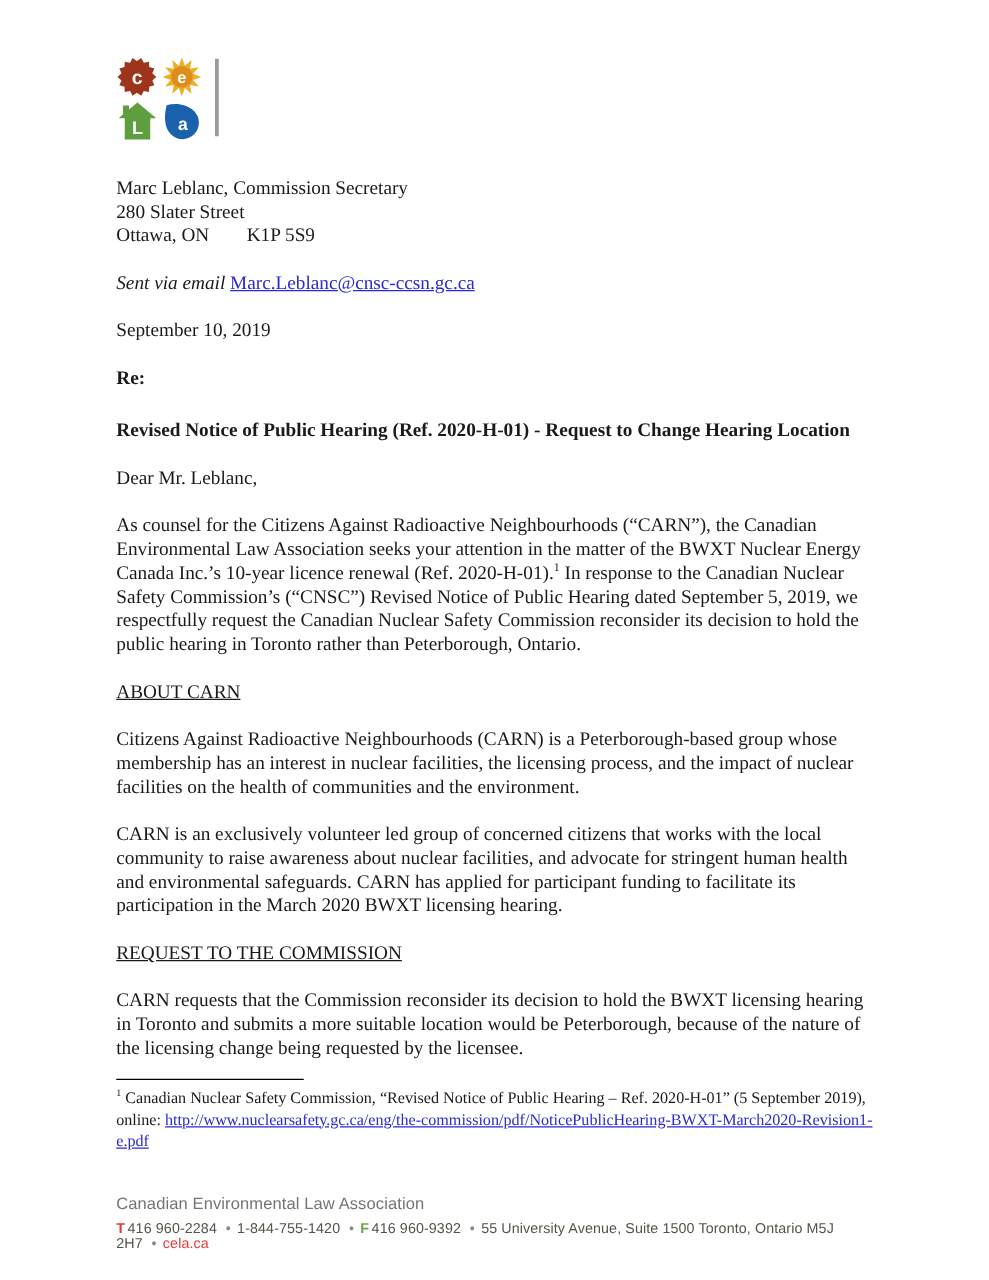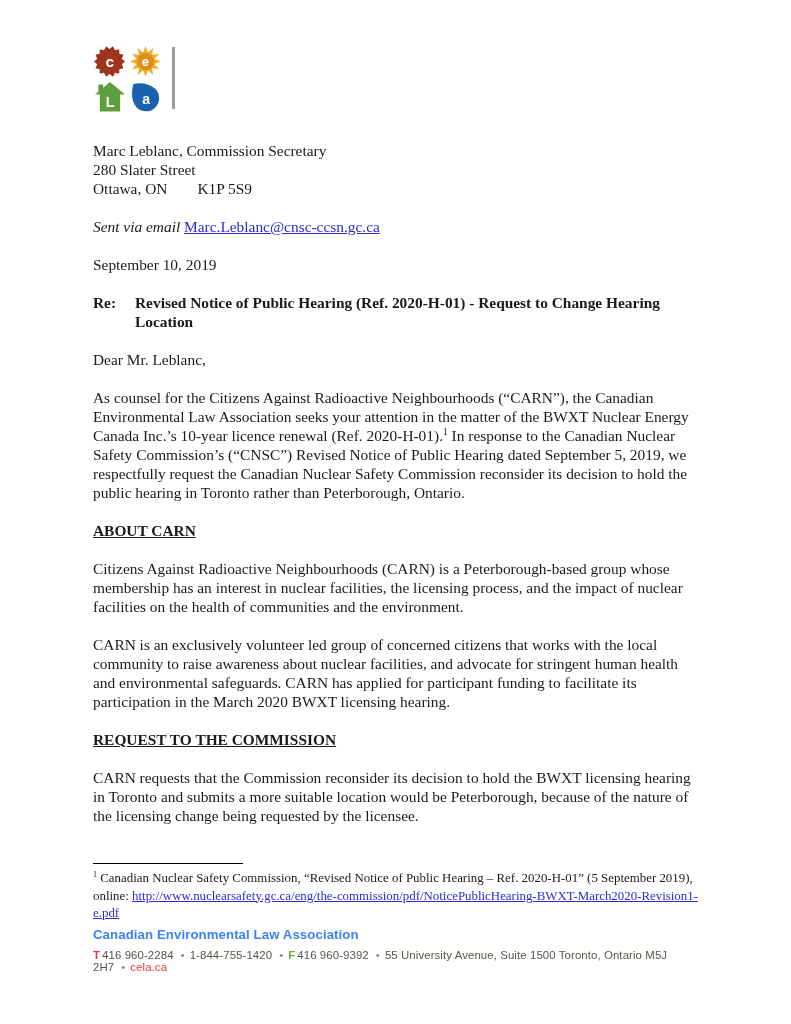--- a/index.html
+++ b/index.html
@@ -19,35 +19,35 @@
   .logo-tagline { font-family:"Liberation Sans", sans-serif; font-size:8.5px; font-weight:bold;
     color:#8d8a86; letter-spacing:1.4px; margin-top:5px; }
 
   
   .body-text { font-size:15.4px; line-height:19px; }
   .addr-line { font-size:15.4px; line-height:19px; }
   .block-gap { margin-top:19px; }
   .logo-gap  { margin-top:27px; }
   p.para { margin:19px 0 0 0; font-size:15.4px; line-height:19px; }
   .tab-spacer { display:inline-block; width:30px; }
-  .re-line { margin-top:19px; font-size:15.4px; line-height:19px; font-weight:bold; display:flex; }
+  .re-line { margin-top:19px; font-size:15.4px; line-height:19px; font-weight:bold; display:flex;flex-direction:column; }
   .re-label { width:42px; flex:0 0 42px; }
-  .heading { margin-top:19px; font-size:15.4px; line-height:19px; font-weight:bold; text-decoration:underline; }
+  .heading { margin-top:19px; font-size:15.4px; line-height:19px; font-weight:normal; text-decoration:underline; }
   .italic { font-style:italic; }
   a.doc-link { color:#2b2bd0; text-decoration:underline; word-break:break-all; }
   sup.fn-ref { font-size:0.62em; vertical-align:super; line-height:0; }
 
   
   .footnote-block { position:absolute; left:93px; top:863px; width:612px; }
   .footnote-rule { width:150px; border-top:1.6px solid #000; margin-bottom:6px; }
   .footnote-text { font-size:12.9px; line-height:17.5px; }
 
   
   .page-footer { position:absolute; left:93px; top:927px; width:640px; font-family:"Liberation Sans", sans-serif; }
-  .footer-org { color:#3b82f6; font-weight:bold; font-size:13.2px; letter-spacing:0.1px; }
+  .footer-org { color:#737373; font-weight:normal; font-size:13.2px; letter-spacing:0.1px;margin-top:28px; }
   .footer-contact { margin-top:7px; font-size:11.4px; color:#55544a; letter-spacing:0.1px; }
   .footer-contact .lbl-t { color:#e23a3c; font-weight:bold; }
   .footer-contact .lbl-f { color:#6aa84f; font-weight:bold; }
   .footer-contact .bullet { color:#8a8a80; margin:0 5px; }
   .footer-contact .site { color:#e23a3c; text-decoration:none; }
   .seg { margin-right:2px; }
 </style>
 </head>
 <body>
 

